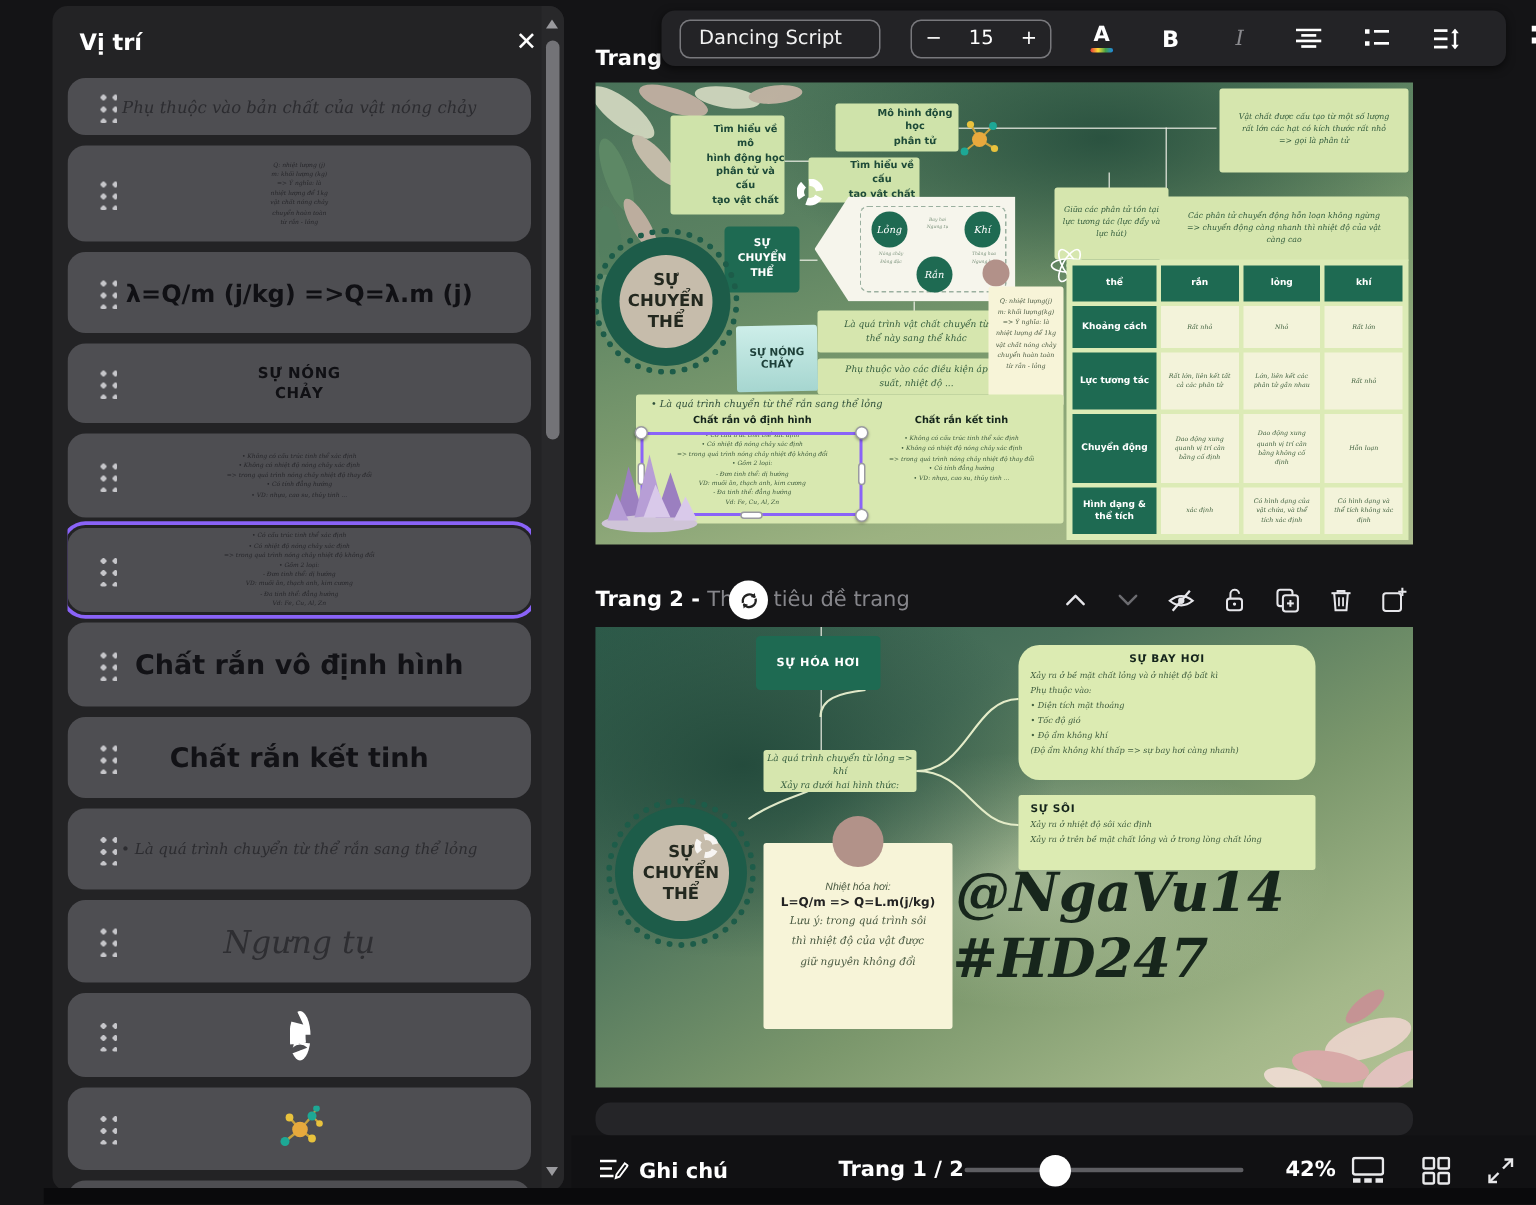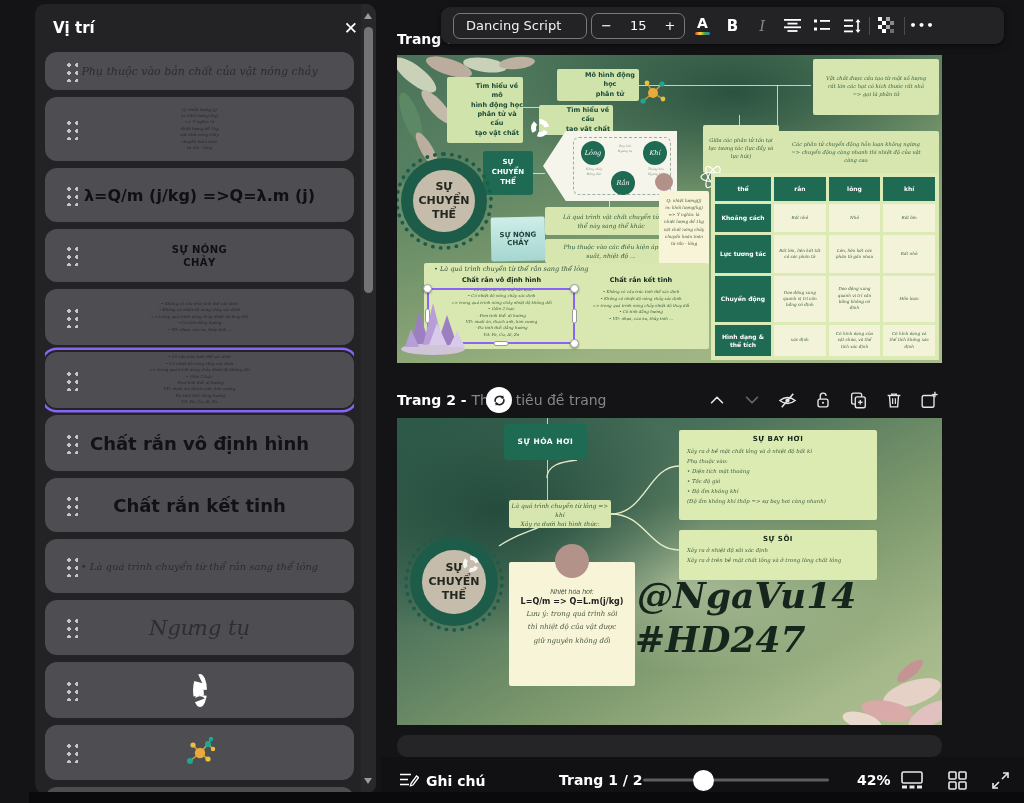--- a/index.html
+++ b/index.html
@@ -27,21 +27,21 @@
   .t-script-l { font-family:"DejaVu Serif",serif; font-style:italic; font-size:21px; color:#2e2e32; }
   .item-selected { box-shadow:0 0 0 2px #232325, 0 0 0 4.5px #8a63f8; }
   .gear-white { width:26px; height:26px; border:7px dashed #fff; border-radius:50%; margin:0 auto; }
   .sb-scroll { position:absolute; right:0; top:0; bottom:0; width:15px; background:#28282a; }
   .sb-up { position:absolute; top:9px; left:3px; width:0; height:0; border-left:4.5px solid transparent; border-right:4.5px solid transparent; border-bottom:6px solid #9a9a9e; }
   .sb-thumb { position:absolute; top:23px; left:3px; width:9px; height:266px; background:#737377; border-radius:5px; }
   .sb-down { position:absolute; bottom:10px; left:3px; width:0; height:0; border-left:4.5px solid transparent; border-right:4.5px solid transparent; border-top:6px solid #9a9a9e; }
 
   
   .toolbar { position:absolute; left:412px; top:7px; width:563px; height:37px; background:#232326; border-radius:9px;
-             display:flex; align-items:center; gap:4px; padding:0 12px; box-shadow:0 2px 6px rgba(0,0,0,.55); z-index:30; }
+             display:flex; align-items:center; gap:20px; padding:0 12px; box-shadow:0 2px 6px rgba(0,0,0,.55); z-index:30; }
   .font-select { border:1px solid #78787c; border-radius:7px; height:26px; min-width:134px; padding:0 12px;
                  display:flex; align-items:center; color:#f2f2f2; font-size:13px; cursor:pointer; }
   .size-ctrl { border:1px solid #78787c; border-radius:7px; height:26px; display:flex; align-items:center; color:#fff; font-size:13px; }
   .size-ctrl span { padding:0 9px; cursor:pointer; }
   .tb-btn { min-width:26px; height:27px; display:flex; flex-direction:column; align-items:center; justify-content:center; color:#fff; cursor:pointer; }
   .tb-a { font-size:14px; font-weight:bold; line-height:1; }
   .tb-rainbow { width:15px; height:3.5px; border-radius:2px; margin-top:1.5px;
                 background:linear-gradient(90deg,#e53935,#fdd835,#43a047,#1e88e5); }
   .tb-bold { font-weight:800; font-size:15px; }
   .tb-italic { font-family:"DejaVu Serif",serif; font-style:italic; font-size:14px; color:#8a8a8e; }
@@ -541,32 +541,32 @@
 
     <div class="abs note-script pre" style="left:112px;top:82px;width:102px;height:28px;font-size:6px">Là quá trình chuyển từ lỏng =&gt; khí
 Xảy ra dưới hai hình thức:</div>
 
     <div class="abs badge" style="left:13px;top:120px;width:88px;height:88px">
       <div class="badge-in pre" style="font-size:11px">SỰ
 CHUYỂN
 THỂ</div>
     </div>
 
-    <div class="abs" style="left:282px;top:12px;width:198px;height:90px;background:#dcebb2;border-radius:2px;padding:5px 8px">
+    <div class="abs" style="left:282px;top:12px;width:198px;height:90px;background:#dcebb2;border-radius:14px;padding:5px 8px">
       <div style="text-align:center;font-size:7px;font-weight:bold;color:#14241b;letter-spacing:.5px">SỰ BAY HƠI</div>
       <div class="pre" style="margin-top:3px;font-size:5.4px;line-height:1.85;color:#3c5a3c;font-family:'DejaVu Serif',serif;font-style:italic">Xảy ra ở bề mặt chất lỏng và ở nhiệt độ bất kì
 Phụ thuộc vào:
 • Diện tích mặt thoáng
 • Tốc độ gió
 • Độ ẩm không khí
 (Độ ẩm không khí thấp =&gt; sự bay hơi càng nhanh)</div>
     </div>
 
     <div class="abs" style="left:282px;top:112px;width:198px;height:50px;background:#dcebb2;border-radius:2px;padding:5px 8px">
-      <div style="text-align:center;font-size:7px;font-weight:bold;color:#14241b;letter-spacing:.5px">SỰ SÔI</div>
+      <div style="font-size:7px;font-weight:bold;color:#14241b;letter-spacing:.5px">SỰ SÔI</div>
       <div class="pre" style="margin-top:3px;font-size:5.4px;line-height:1.8;color:#3c5a3c;font-family:'DejaVu Serif',serif;font-style:italic">Xảy ra ở nhiệt độ sôi xác định
 Xảy ra ở trên bề mặt chất lỏng và ở trong lòng chất lỏng</div>
     </div>
 
     <div class="abs" style="left:66px;top:138px;width:16px;height:16px;border:4px dashed rgba(255,255,255,.85);border-radius:50%"></div>
 
     <div class="abs cream" style="left:112px;top:144px;width:126px;height:124px;border-radius:2px;padding:26px 8px 0 8px;text-align:center">
       <div style="font-size:7px;color:#4a5a42;font-family:Liberation Sans, sans-serif;font-style:italic">Nhiệt hóa hơi:</div>
       <div style="font-size:8px;font-weight:bold;color:#222;margin:2px 0">L=Q/m =&gt; Q=L.m(j/kg)</div>
       <div class="pre" style="font-size:7px;line-height:1.9;color:#4a5a42;font-family:'DejaVu Serif',serif;font-style:italic">Lưu ý: trong quá trình sôi

